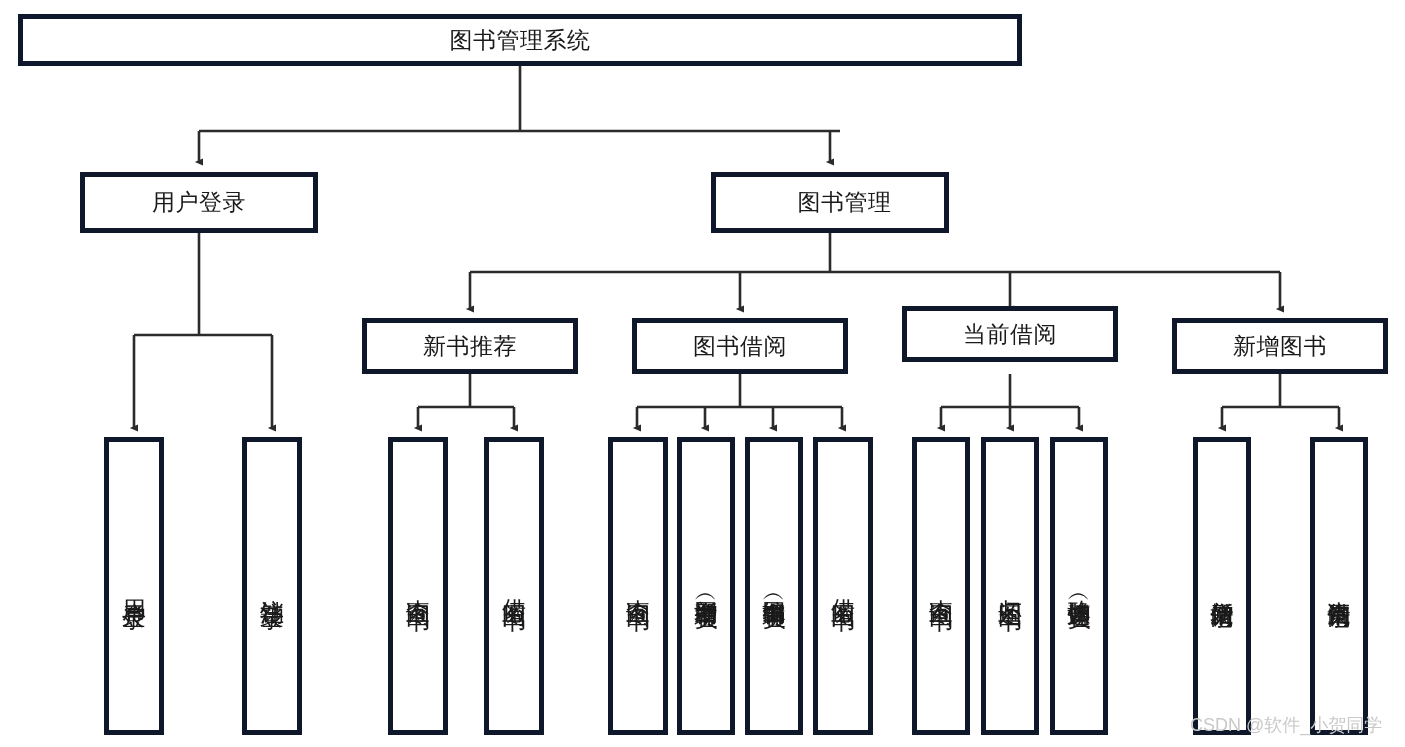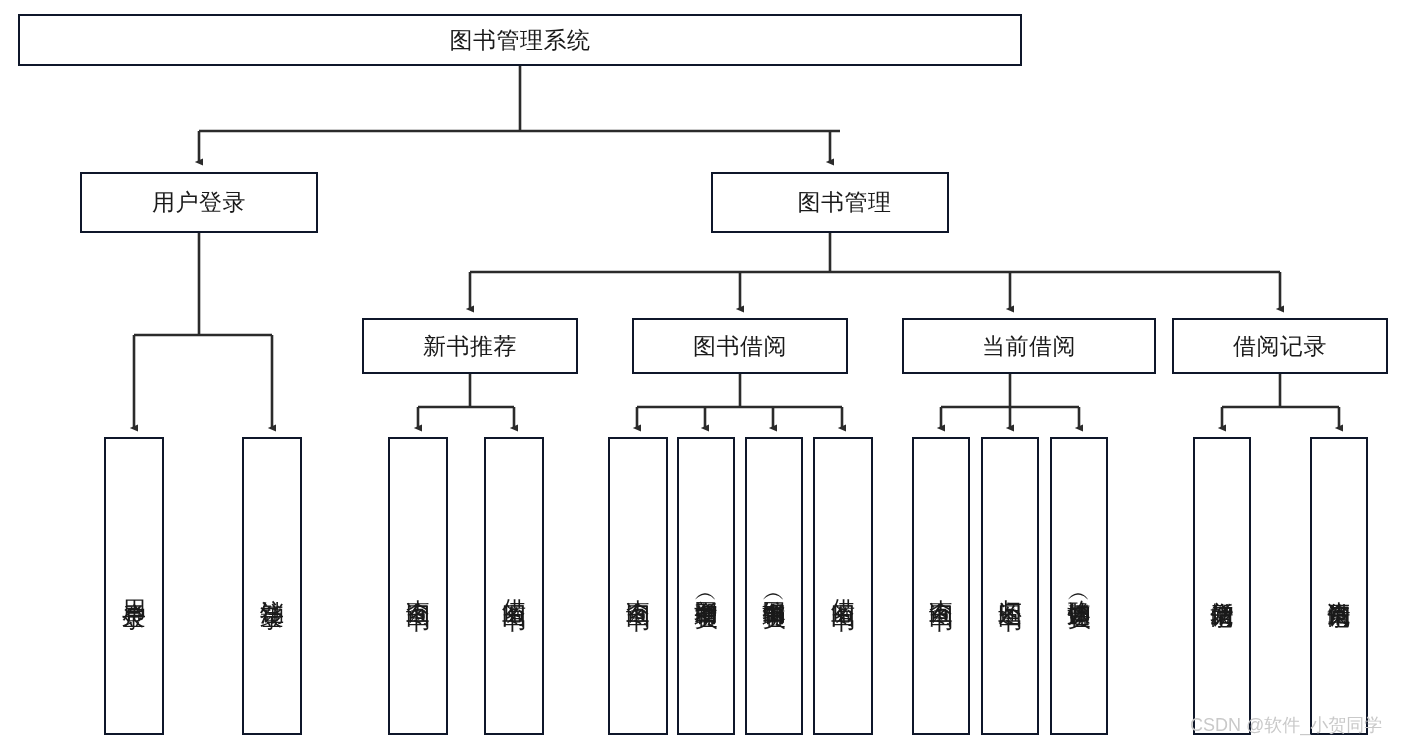--- a/index.html
+++ b/index.html
@@ -24,21 +24,21 @@
     position: absolute;
     left: 0;
     top: 0;
     width: 1405px;
     height: 747px;
   }
   .node {
     position: absolute;
     box-sizing: border-box;
     background: #ffffff;
-    border: 2px solid #0f172a;
+    border: 5px solid #0f172a;
     display: flex;
     align-items: center;
     justify-content: center;
     color: #1a1a1a;
     z-index: 2;
   }
   .node-label {
     display: block;
     text-align: center;
     line-height: 1.0;
@@ -145,25 +145,25 @@
   <div class="node horiz" style="left:711px; top:172px; width:238px; height:61px;padding-left:29px;">
     <span class="node-label">图书管理</span>
   </div>
 
   <div class="node horiz" style="left:632px; top:318px; width:216px; height:56px;">
     <span class="node-label">图书借阅</span>
   </div>
   <div class="node horiz" style="left:362px; top:318px; width:216px; height:56px;">
     <span class="node-label">新书推荐</span>
   </div>
-  <div class="node horiz" style="left:902px; top:318px; width:254px; height:56px;">
+  <div class="node horiz" style="left:902px; top:306px; width:216px; height:56px;">
     <span class="node-label">当前借阅</span>
   </div>
   <div class="node horiz" style="left:1172px; top:318px; width:216px; height:56px;">
-    <span class="node-label">借阅记录</span>
+    <span class="node-label">新增图书</span>
   </div>
 
   <div class="node vert" style="left:104px; top:437px; width:60px; height:298px;">
     <span class="node-label">用户登录</span>
   </div>
   <div class="node vert" style="left:242px; top:437px; width:60px; height:298px;">
     <span class="node-label">注销登录</span>
   </div>
 
   <div class="node vert" style="left:388px; top:437px; width:60px; height:298px;">

